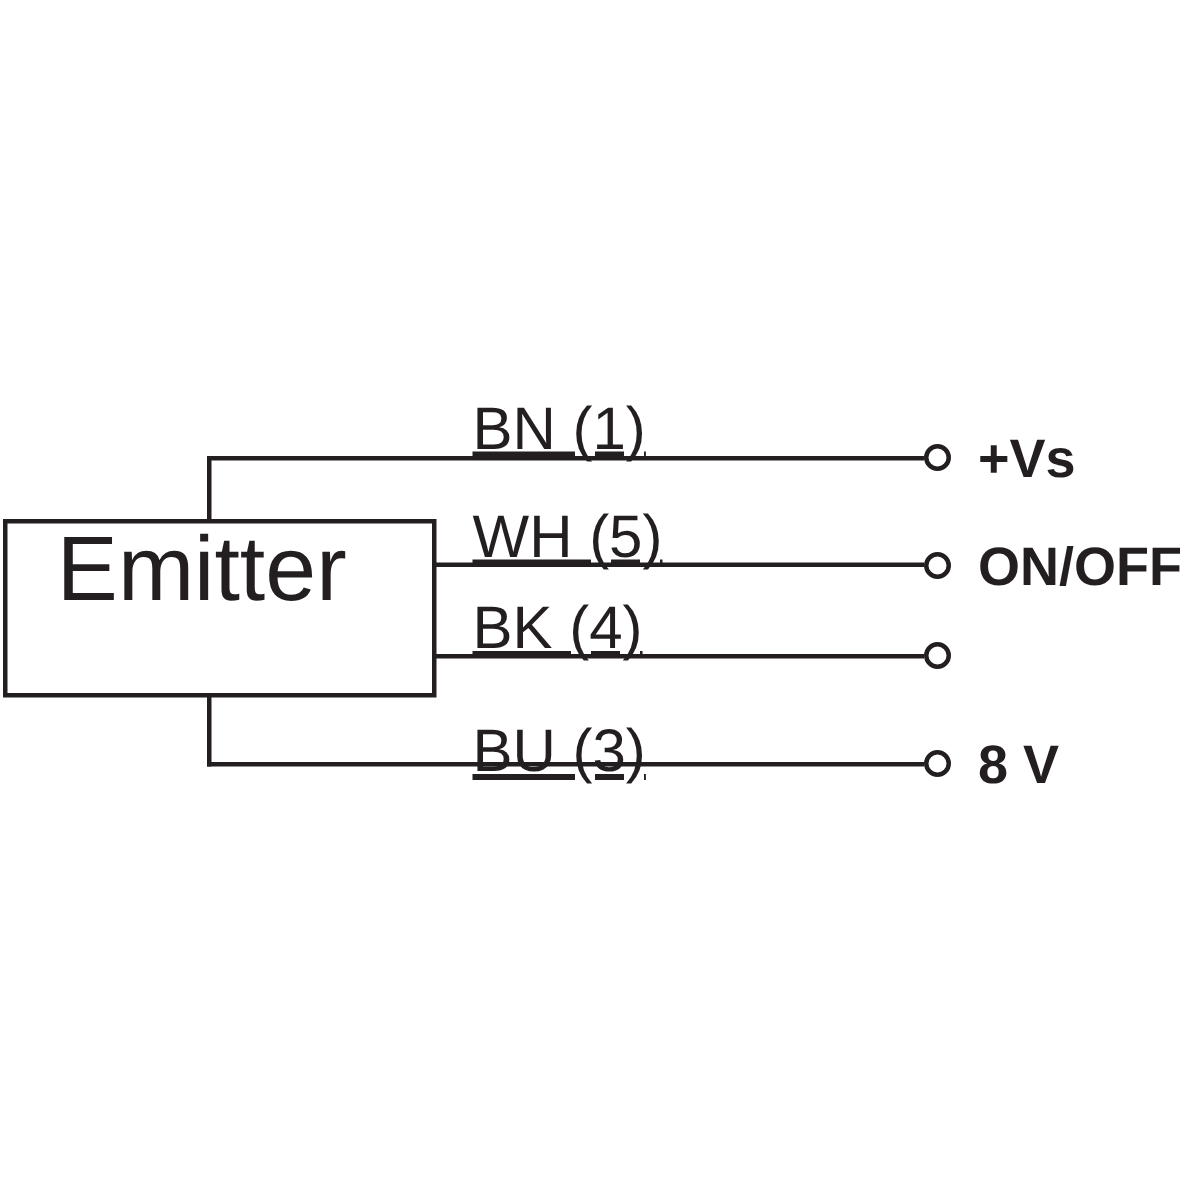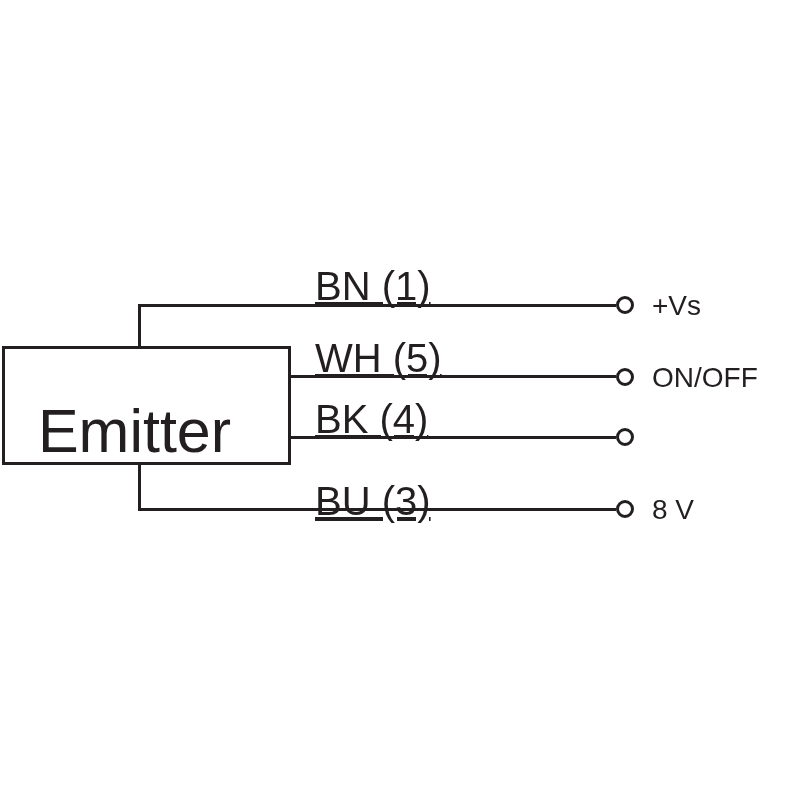--- a/index.html
+++ b/index.html
@@ -7,35 +7,36 @@
   html,body { width:800px; height:800px; background:var(--bg); }
   body { font-family:"Liberation Sans","DejaVu Sans",sans-serif; color:var(--line); }
   .canvas { position:relative; width:800px; height:800px; background:var(--bg); overflow:hidden; }
 
   .hline { position:absolute; height:3px; background:var(--line); }
   .vline { position:absolute; width:3px; background:var(--line); }
 
   .device-box {
     position:absolute; left:2px; top:346px; width:289px; height:119px;
     border:3px solid var(--line); background:var(--bg);
-    display:flex; align-items:flex-end; justify-content:center;
+    display:flex; align-items:flex-start; justify-content:center;
   }
   .device-box .device-label {
     font-size:61px; line-height:1; white-space:nowrap;
     transform:translateX(-12px);
   }
 
   .wire-label {
     position:absolute; left:315px; font-size:40px; line-height:40px;
     white-space:nowrap;
     text-decoration:underline;
   }
   .terminal-label {
-    position:absolute; left:652px; font-size:28px; line-height:40px;
+    position:absolute; left:652px; font-size:36px; line-height:40px;
     white-space:nowrap;
+    font-weight:bold;
   }
   .terminal-circle {
     position:absolute; left:616px; width:18px; height:18px;
     border:3px solid var(--line); border-radius:50%; background:var(--bg);
   }
 </style>
 </head>
 <body>
 
 <div class="canvas">

